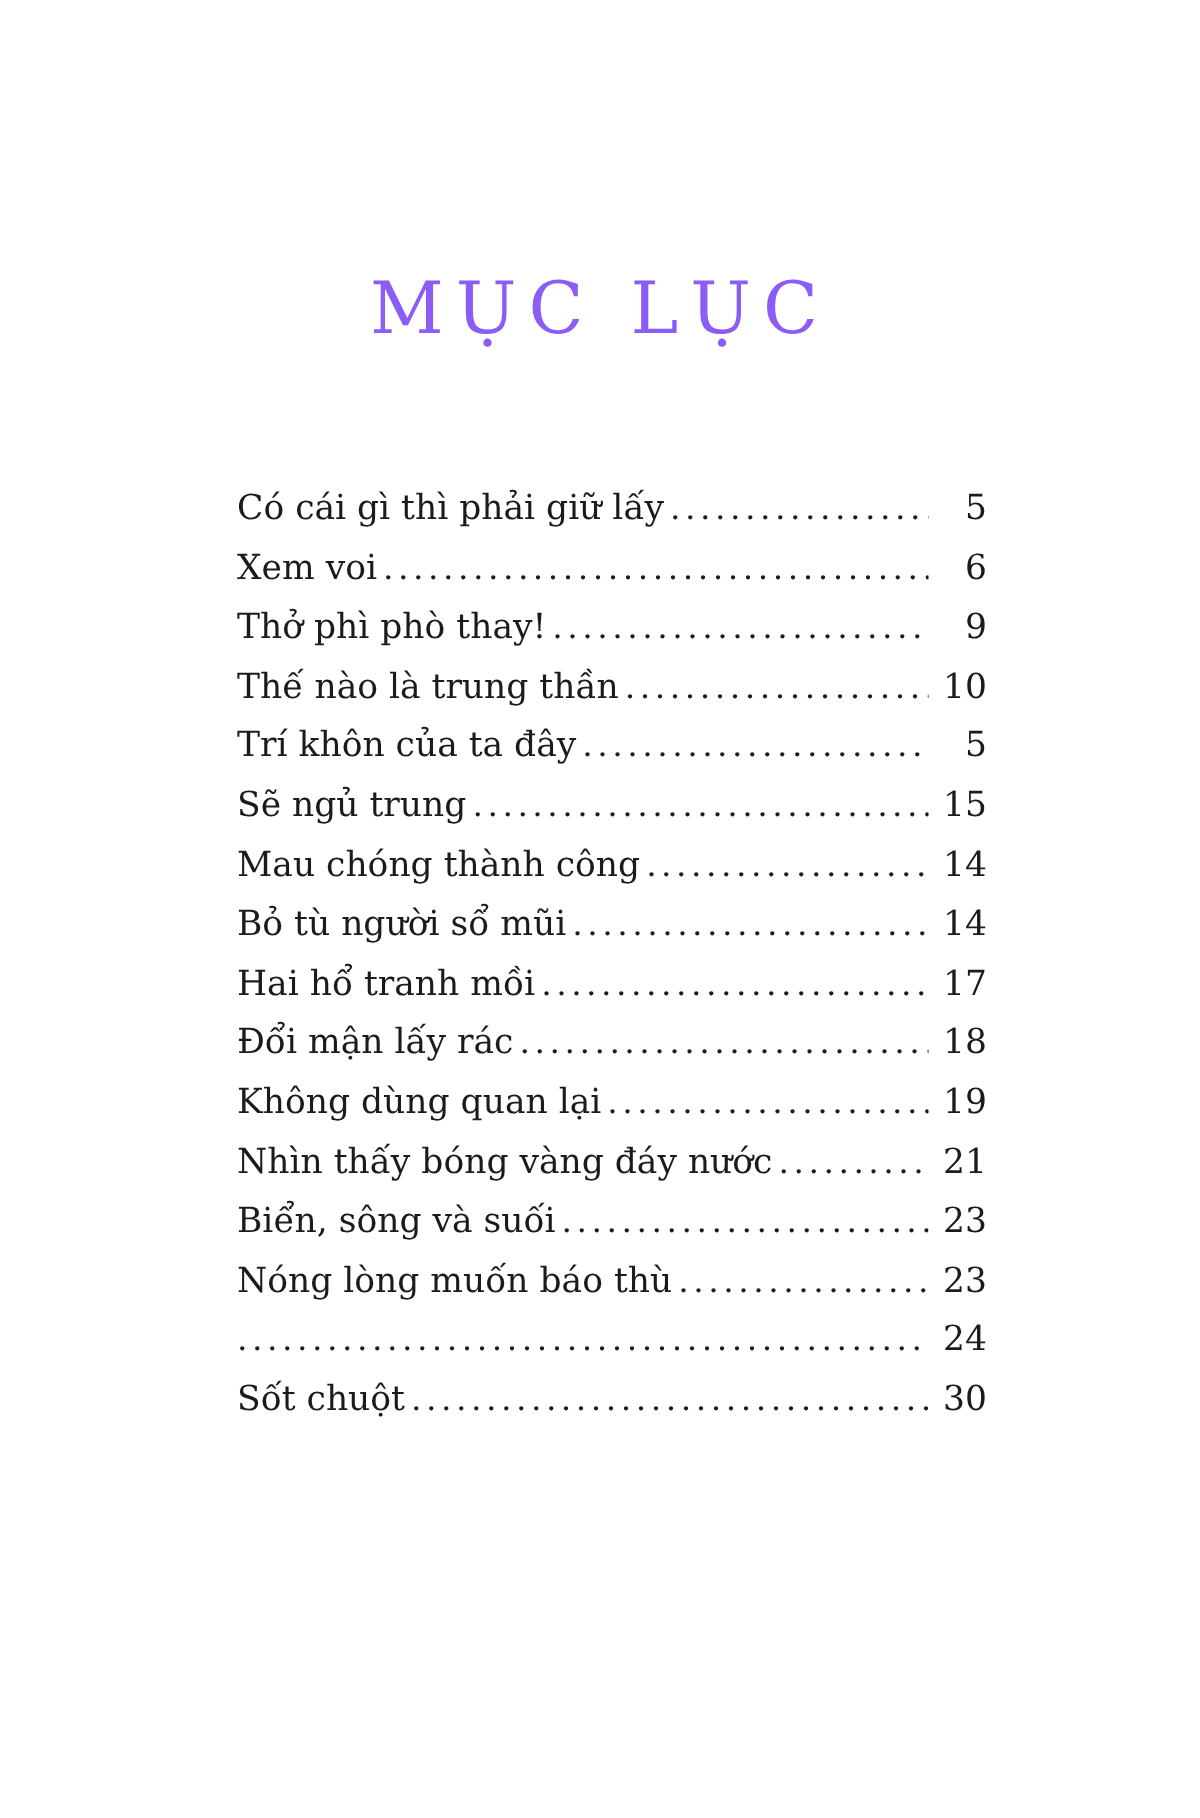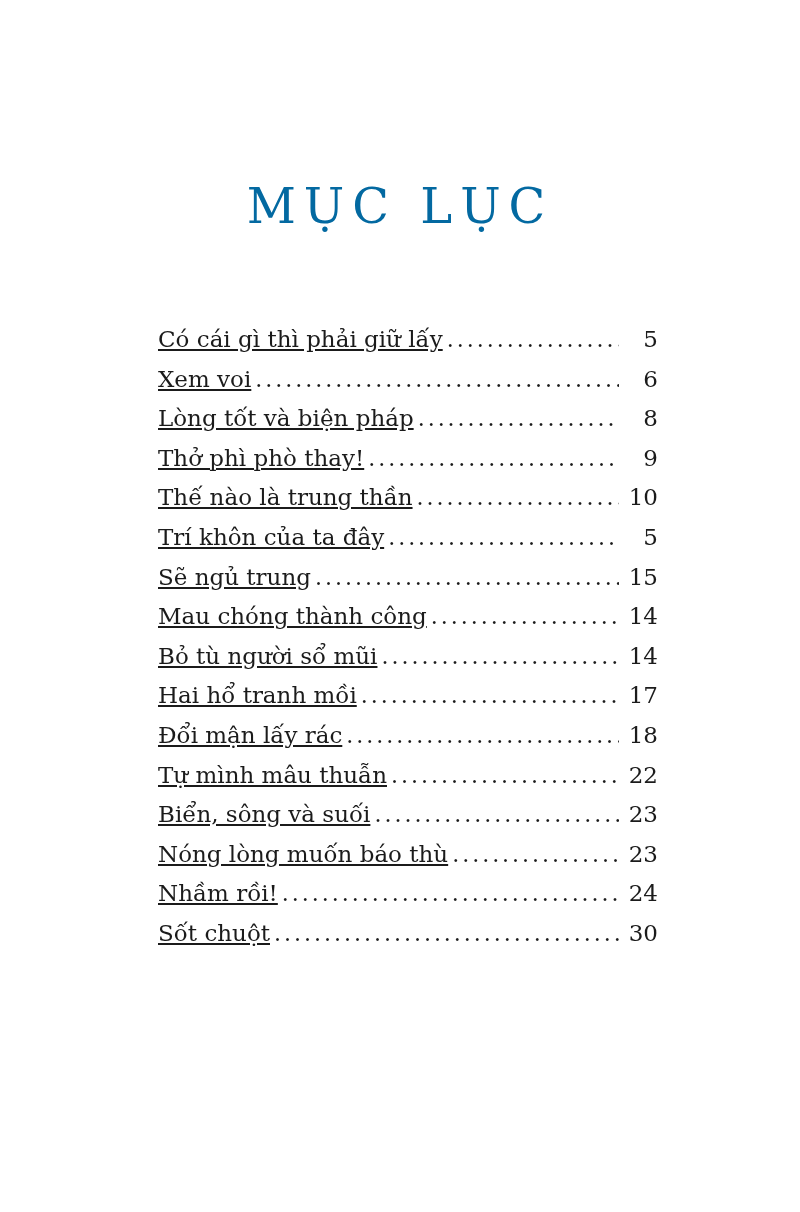--- a/index.html
+++ b/index.html
@@ -21,21 +21,21 @@
     background: #ffffff;
     box-sizing: border-box;
     padding-top: 178px;
   }
   .title {
     margin: 0 0 0 0;
     text-align: center;
     font-size: 48px;
     font-weight: 400;
     letter-spacing: 8px;
-    color: #0369a1;
+    color: #8b5cf6;
     font-family: "DejaVu Serif", serif;
   }
   .entries {
     margin: 86px auto 0 auto;
     width: 500px;
     
     margin-left: 158px;
     margin-right: 142px;
   }
   .entry {
@@ -43,21 +43,20 @@
     align-items: baseline;
     height: 39.6px;
     font-size: 23px;
     line-height: 39.6px;
     white-space: nowrap;
   }
   .entry-title {
     flex: 0 0 auto;
     padding-right: 4px;
     color: #1b1b1b;
-    text-decoration: underline;
   }
   .leader {
     flex: 1 1 auto;
     overflow: hidden;
     position: relative;
     height: 39.6px;
   }
   .leader::after {
     content: "......................................................................................";
     letter-spacing: 3px;
@@ -84,25 +83,20 @@
     <span class="leader"></span>
     <span class="entry-page">5</span>
   </div>
 
   <div class="entry">
     <span class="entry-title">Xem voi</span>
     <span class="leader"></span>
     <span class="entry-page">6</span>
   </div>
 
-  <div class="entry">
-    <span class="entry-title">Lòng tốt và biện pháp</span>
-    <span class="leader"></span>
-    <span class="entry-page">8</span>
-  </div>
 
   <div class="entry">
     <span class="entry-title">Thở phì phò thay!</span>
     <span class="leader"></span>
     <span class="entry-page">9</span>
   </div>
 
   <div class="entry">
     <span class="entry-title">Thế nào là trung thần</span>
     <span class="leader"></span>
@@ -139,43 +133,47 @@
     <span class="leader"></span>
     <span class="entry-page">17</span>
   </div>
 
   <div class="entry">
     <span class="entry-title">Đổi mận lấy rác</span>
     <span class="leader"></span>
     <span class="entry-page">18</span>
   </div>
 
-
+  <div class="entry">
+    <span class="entry-title">Không dùng quan lại</span>
+    <span class="leader"></span>
+    <span class="entry-page">19</span>
+  </div>
 
 
   <div class="entry">
-    <span class="entry-title">Tự mình mâu thuẫn</span>
+    <span class="entry-title">Nhìn thấy bóng vàng đáy nước</span>
     <span class="leader"></span>
-    <span class="entry-page">22</span>
+    <span class="entry-page">21</span>
   </div>
+
 
   <div class="entry">
     <span class="entry-title">Biển, sông và suối</span>
     <span class="leader"></span>
     <span class="entry-page">23</span>
   </div>
 
   <div class="entry">
     <span class="entry-title">Nóng lòng muốn báo thù</span>
     <span class="leader"></span>
     <span class="entry-page">23</span>
   </div>
 
   <div class="entry">
-    <span class="entry-title">Nhầm rồi!</span>
     <span class="leader"></span>
     <span class="entry-page">24</span>
   </div>
 
   <div class="entry">
     <span class="entry-title">Sốt chuột</span>
     <span class="leader"></span>
     <span class="entry-page">30</span>
   </div>
 </div>

